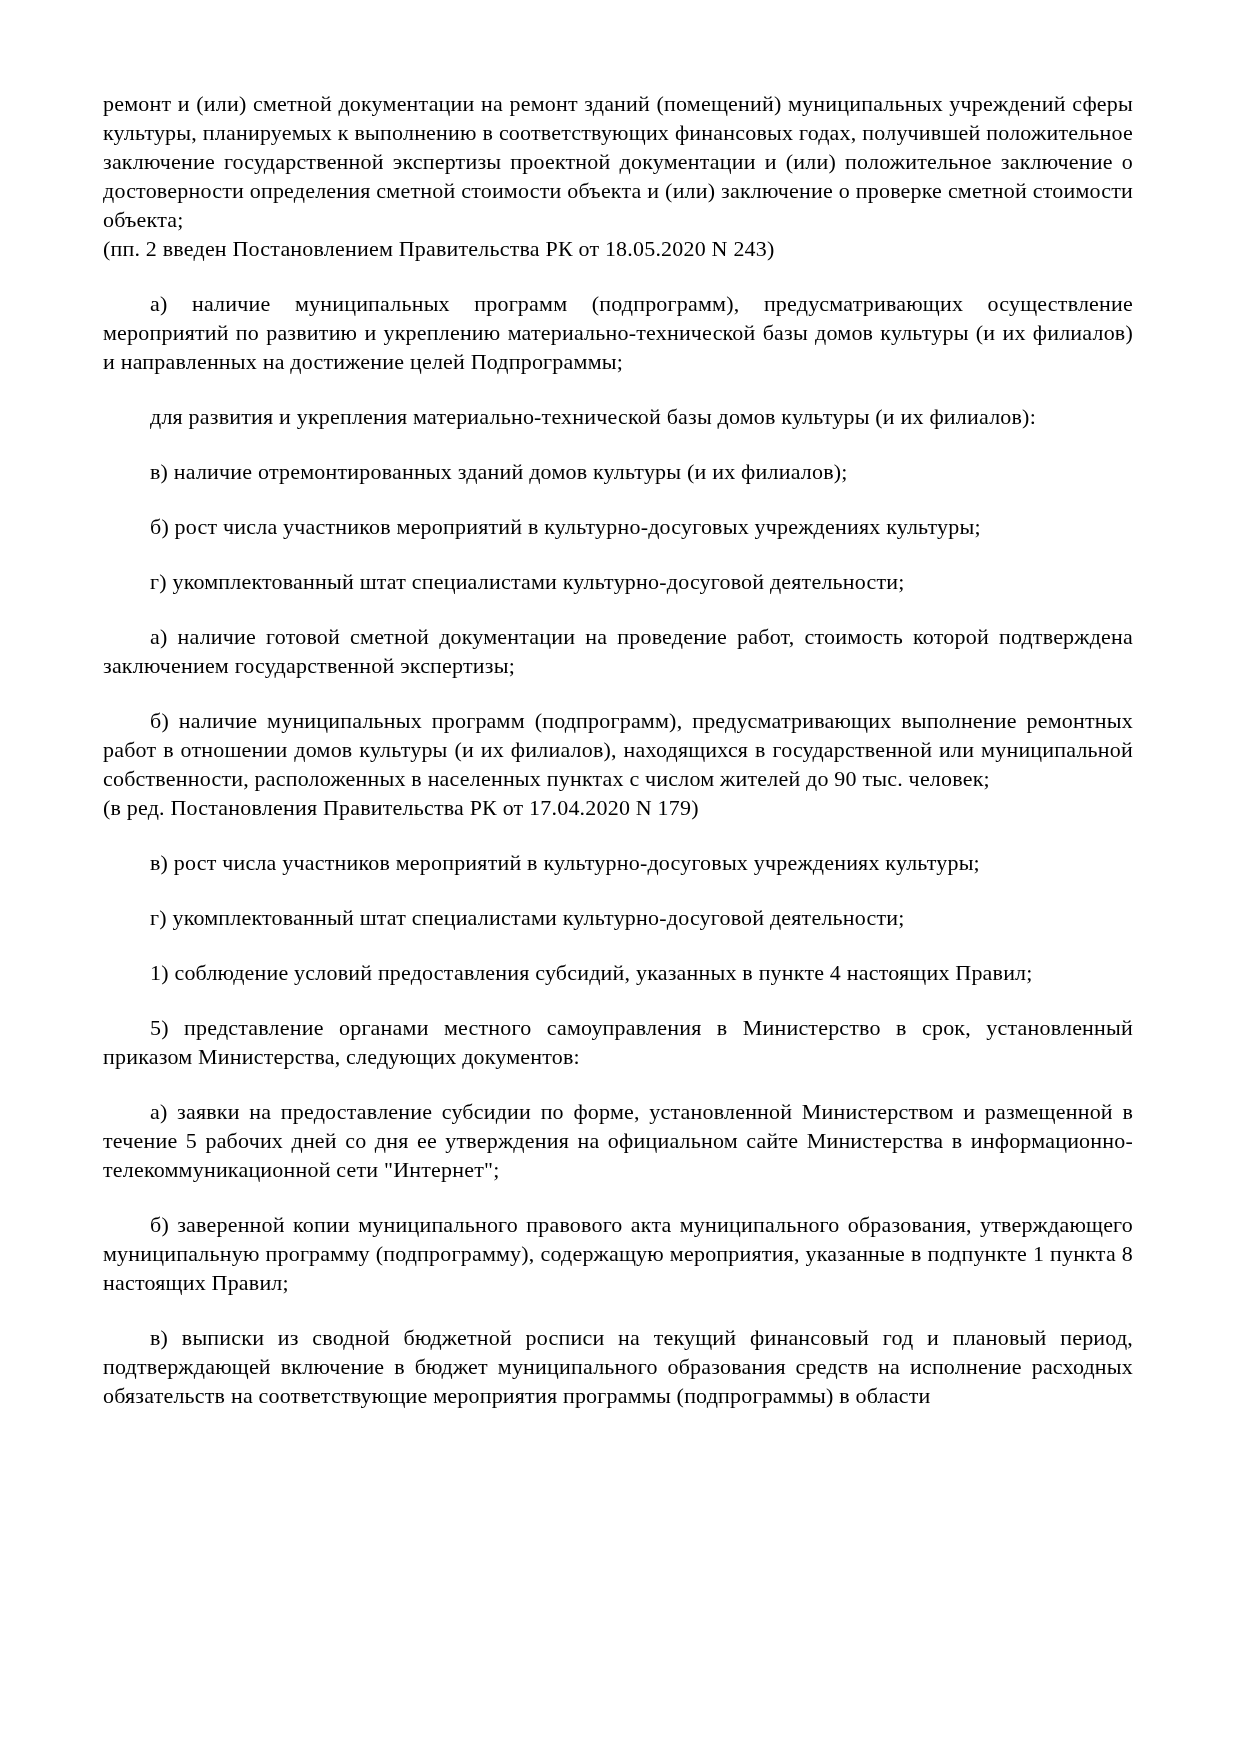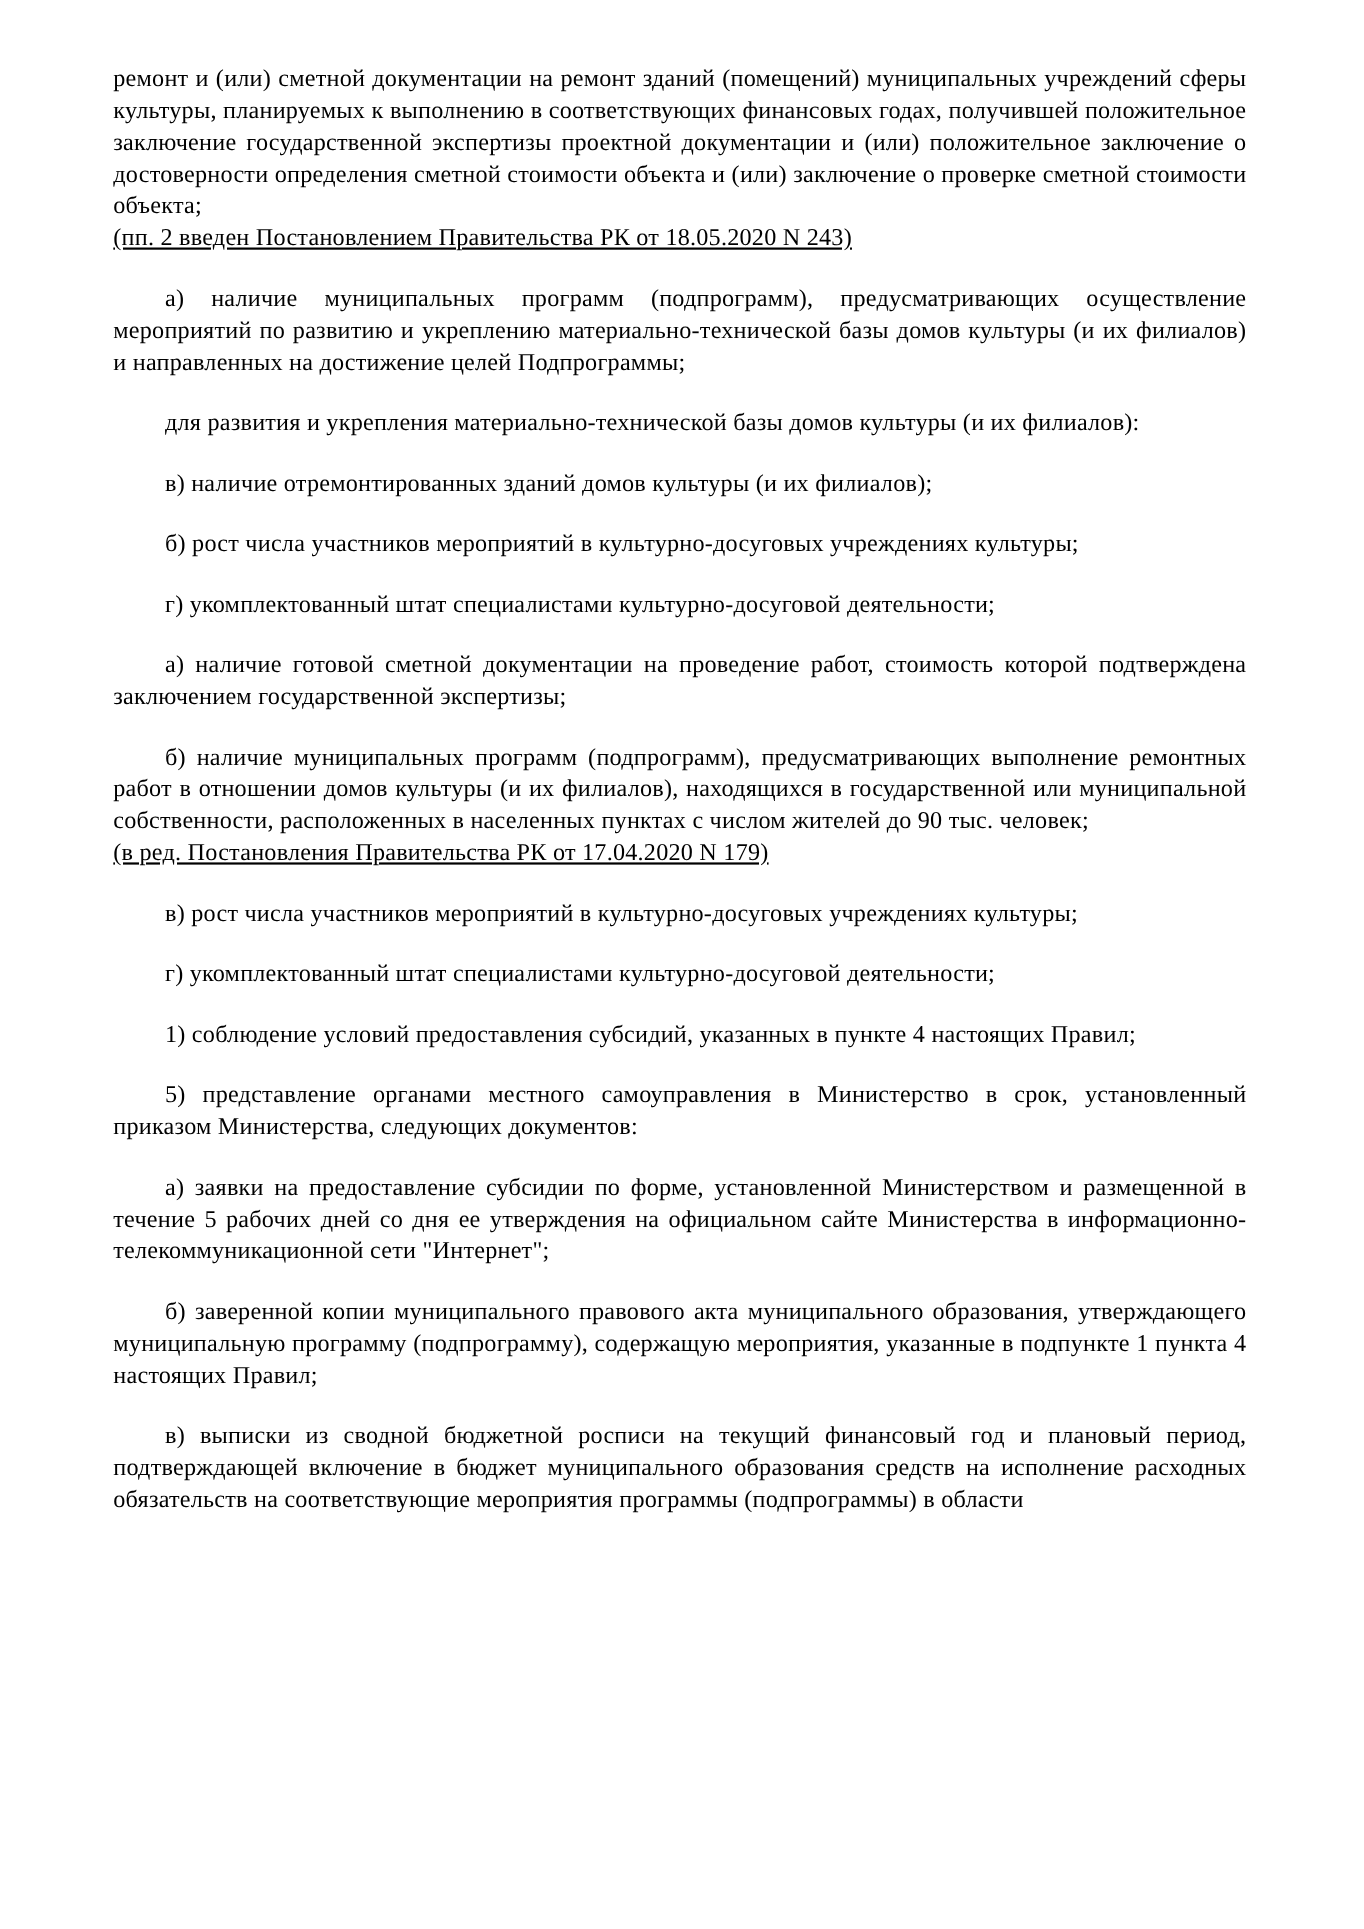--- a/index.html
+++ b/index.html
@@ -12,38 +12,38 @@
     height: 1754px;
     overflow: hidden;
     font-family: "Liberation Serif", "DejaVu Serif", serif;
     color: #000000;
   }
   .page {
     box-sizing: border-box;
     width: 1240px;
     height: 1504px;
     padding: 56px 107px 40px 103px;
+    margin-top: 33px;
   }
   .page p {
     margin: 0;
     font-size: 22px;
     line-height: 29px;
     text-align: justify;
     letter-spacing: 0.2px;
   }
   
   .page p.cont {
     text-indent: 0;
   }
   
   .page p.note {
     text-indent: 0;
     text-align: left;
     margin-top: 0;
-    text-decoration: underline;
   }
   
   .page p.ind {
     text-indent: 47px;
     margin-top: 26px;
   }
 </style>
 </head>
 <body>
 
@@ -56,15 +56,15 @@
   <p class="ind">б) рост числа участников мероприятий в культурно-досуговых учреждениях культуры;</p>
   <p class="ind">г) укомплектованный штат специалистами культурно-досуговой деятельности;</p>
   <p class="ind">а) наличие готовой сметной документации на проведение работ, стоимость которой подтверждена заключением государственной экспертизы;</p>
   <p class="ind">б) наличие муниципальных программ (подпрограмм), предусматривающих выполнение ремонтных работ в отношении домов культуры (и их филиалов), находящихся в государственной или муниципальной собственности, расположенных в населенных пунктах с числом жителей до 90 тыс. человек;</p>
   <p class="note">(в ред. Постановления Правительства РК от 17.04.2020 N 179)</p>
   <p class="ind">в) рост числа участников мероприятий в культурно-досуговых учреждениях культуры;</p>
   <p class="ind">г) укомплектованный штат специалистами культурно-досуговой деятельности;</p>
   <p class="ind">1) соблюдение условий предоставления субсидий, указанных в пункте 4 настоящих Правил;</p>
   <p class="ind">5) представление органами местного самоуправления в Министерство в срок, установленный приказом Министерства, следующих документов:</p>
   <p class="ind">а) заявки на предоставление субсидии по форме, установленной Министерством и размещенной в течение 5 рабочих дней со дня ее утверждения на официальном сайте Министерства в информационно-телекоммуникационной сети "Интернет";</p>
-  <p class="ind">б) заверенной копии муниципального правового акта муниципального образования, утверждающего муниципальную программу (подпрограмму), содержащую мероприятия, указанные в подпункте 1 пункта 4 настоящих Правил;</p>
+  <p class="ind">б) заверенной копии муниципального правового акта муниципального образования, утверждающего муниципальную программу (подпрограмму), содержащую мероприятия, указанные в подпункте 1 пункта 8 настоящих Правил;</p>
   <p class="ind">в) выписки из сводной бюджетной росписи на текущий финансовый год и плановый период, подтверждающей включение в бюджет муниципального образования средств на исполнение расходных обязательств на соответствующие мероприятия программы (подпрограммы) в области</p>
 </div>
 
 </body></html>

